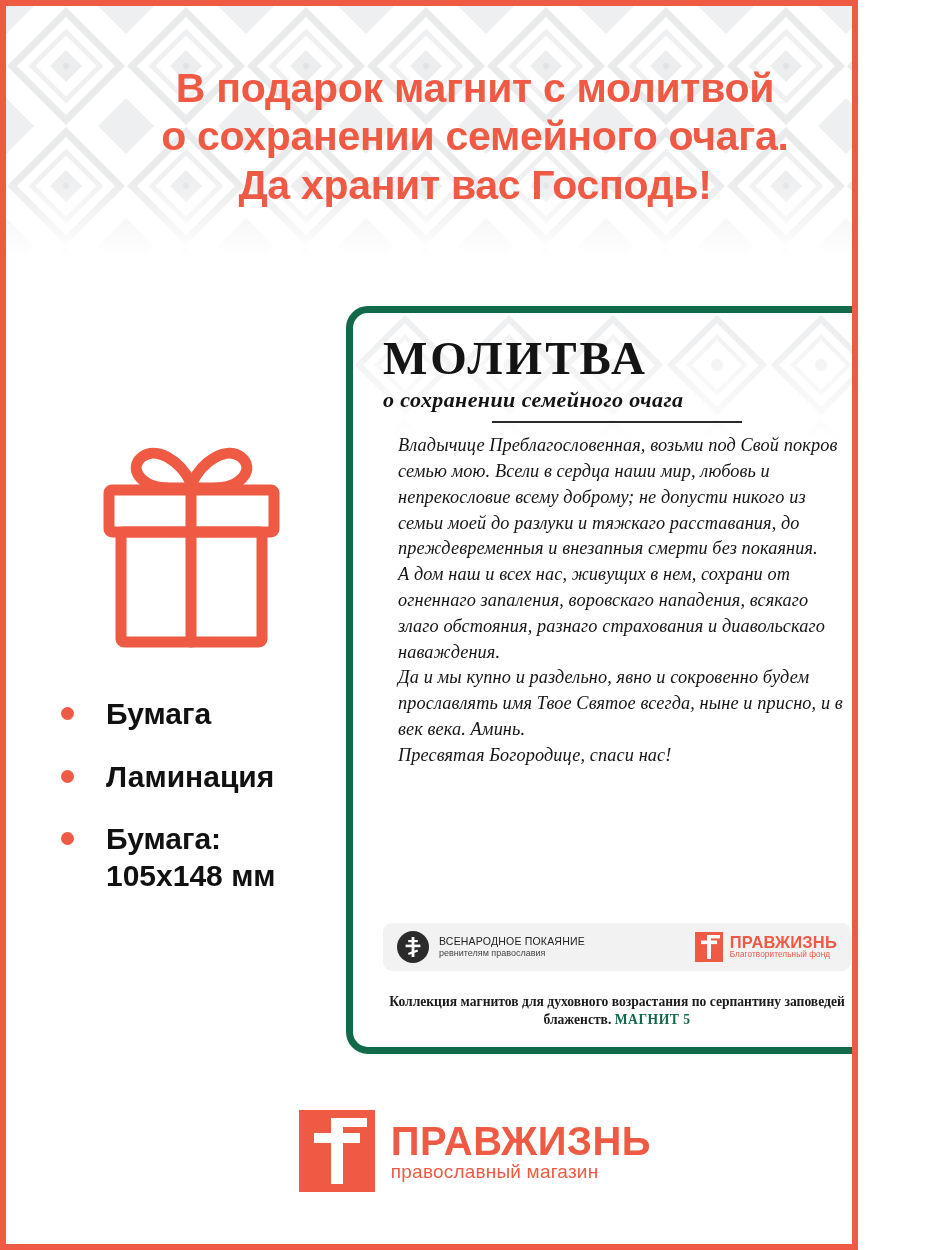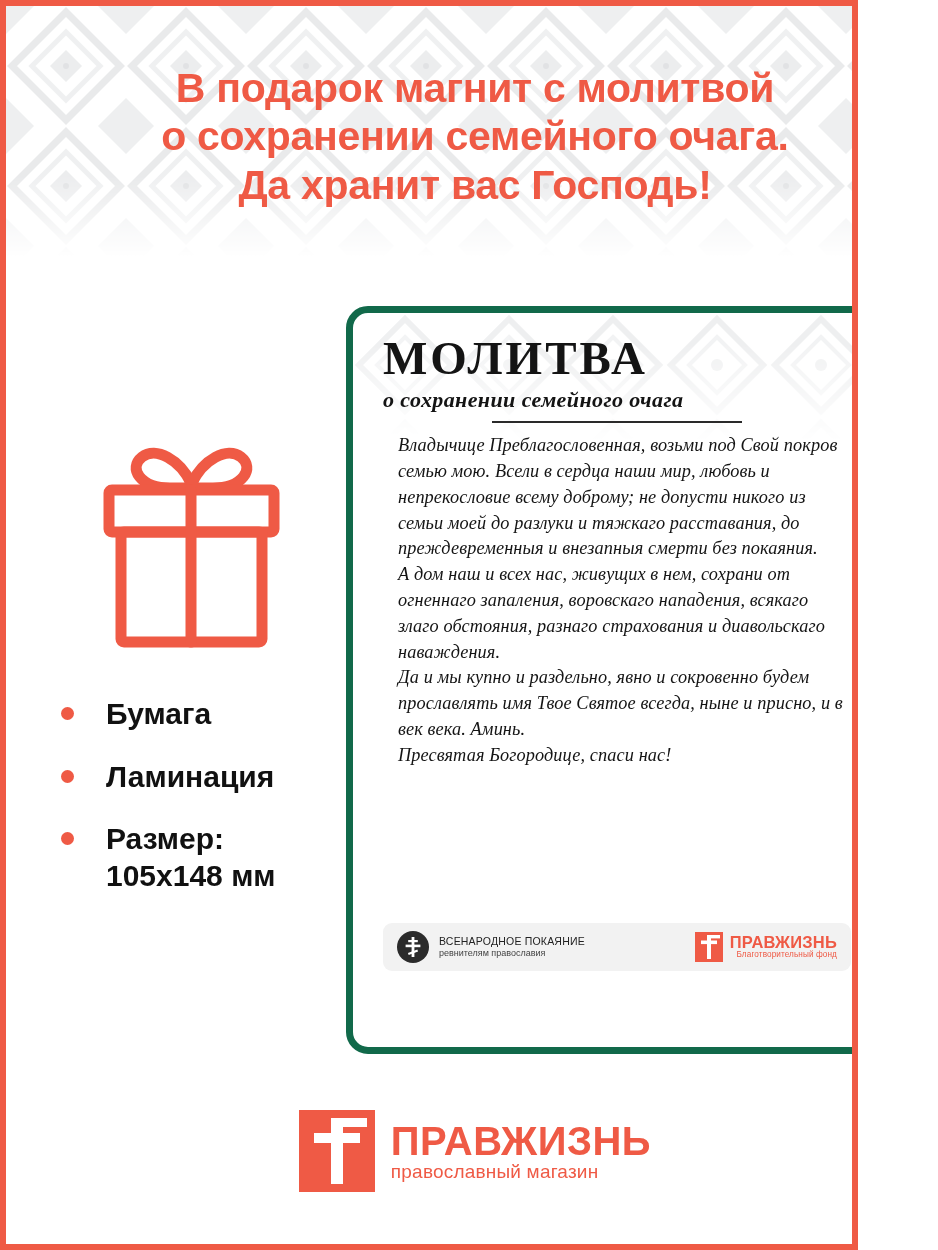--- a/index.html
+++ b/index.html
@@ -195,21 +195,20 @@
   .mini-logo-text .m1 {
     font-size: 16.5px;
     font-weight: bold;
     color: #ef5a45;
     letter-spacing: 0.2px;
   }
   .mini-logo-text .m2 {
     font-size: 8.2px;
     color: #ef5a45;
     letter-spacing: 0.1px;
-    text-align: right;
   }
 
   .card-footnote {
     position: absolute;
     left: 22px;
     right: 22px;
     bottom: 18px;
     font-family: "Liberation Serif", serif;
     font-size: 13.6px;
     font-weight: bold;
@@ -308,21 +307,21 @@
     <div class="feature-item">
       <span class="bullet"></span>
       <span class="feature-label">Бумага</span>
     </div>
     <div class="feature-item">
       <span class="bullet"></span>
       <span class="feature-label">Ламинация</span>
     </div>
     <div class="feature-item">
       <span class="bullet"></span>
-      <span class="feature-label" style="white-space: pre-line;">Размер:
+      <span class="feature-label" style="white-space: pre-line;">Бумага:
 105х148 мм</span>
     </div>
   </div>
 
   <div class="magnet-card">
 
     <div class="card-pattern">
       <svg width="542" height="748" viewBox="0 0 542 748" xmlns="http://www.w3.org/2000/svg">
         <defs>
           <pattern id="cardpat" x="0" y="0" width="104" height="104" patternUnits="userSpaceOnUse">
@@ -381,20 +380,24 @@
             </g>
           </svg>
         </span>
         <span class="mini-logo-text">
           <div class="m1">ПРАВЖИЗНЬ</div>
           <div class="m2">Благотворительный фонд</div>
         </span>
       </div>
     </div>
 
+    <div class="card-footnote">
+      <span>Коллекция магнитов для духовного возрастания по серпантину заповедей блаженств.</span>
+      <span class="magnet-no">МАГНИТ 5</span>
+    </div>
   </div>
 
   <div class="brand">
     <span class="brand-mark">
       <svg width="76" height="82" viewBox="0 0 76 82" xmlns="http://www.w3.org/2000/svg">
         <rect x="0" y="0" width="76" height="82" fill="#ef5a45"></rect>
         <g fill="#ffffff">
           <rect x="32" y="8" width="12" height="66"></rect>
           <rect x="15" y="23" width="46" height="10"></rect>
           <rect x="44" y="8" width="24" height="9"></rect>

